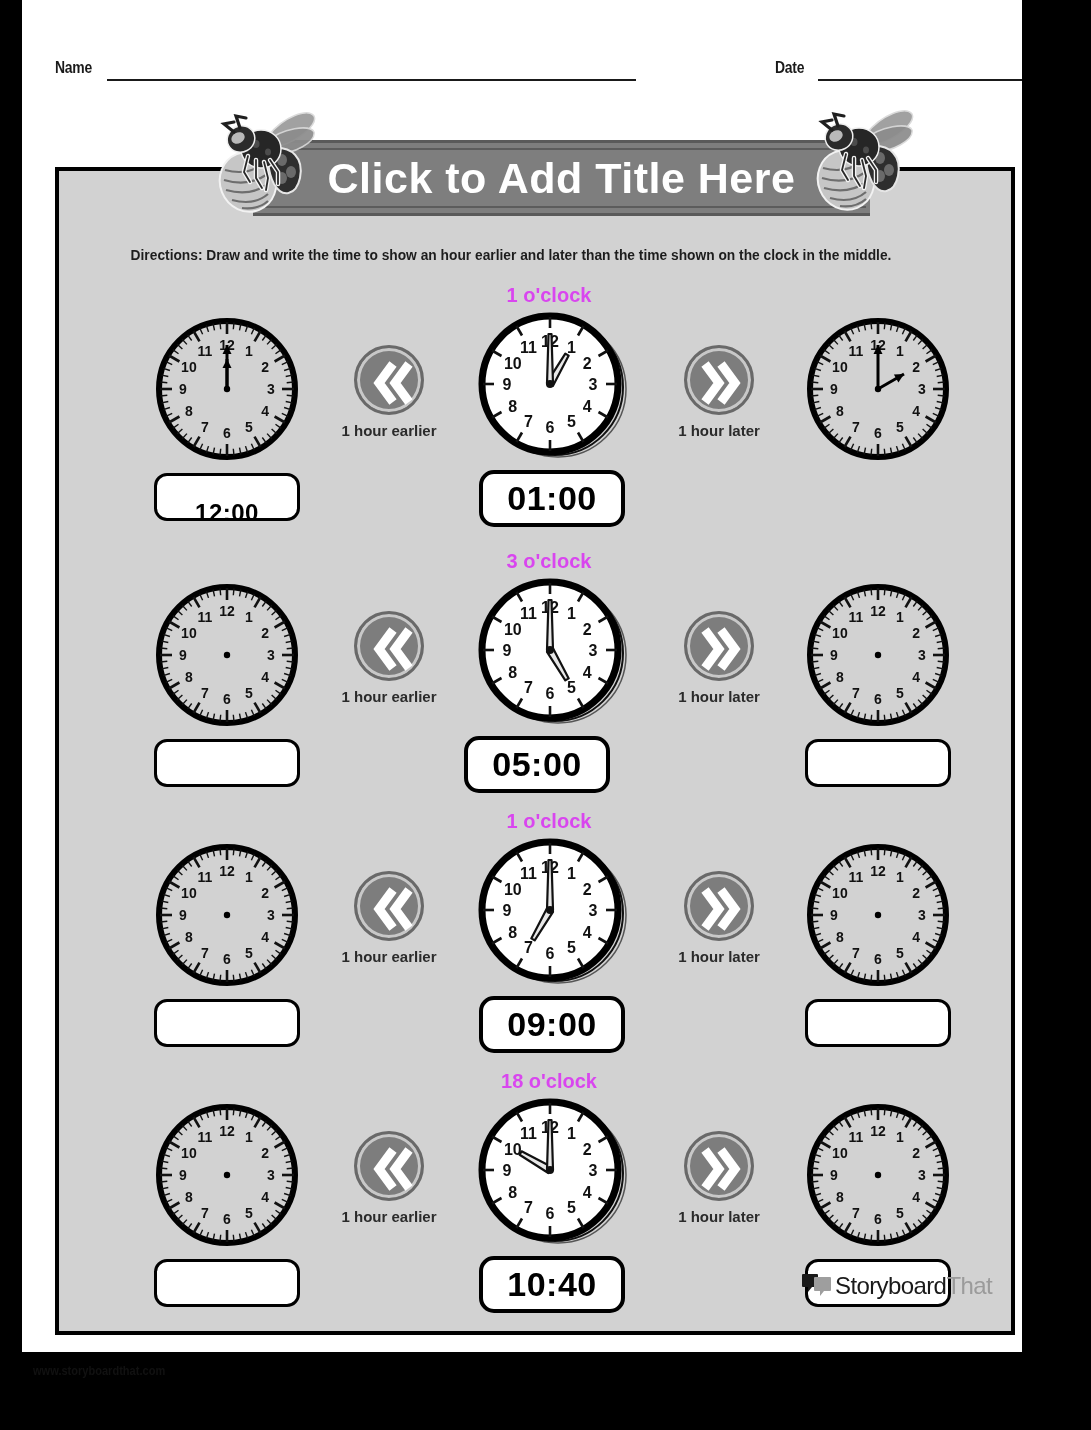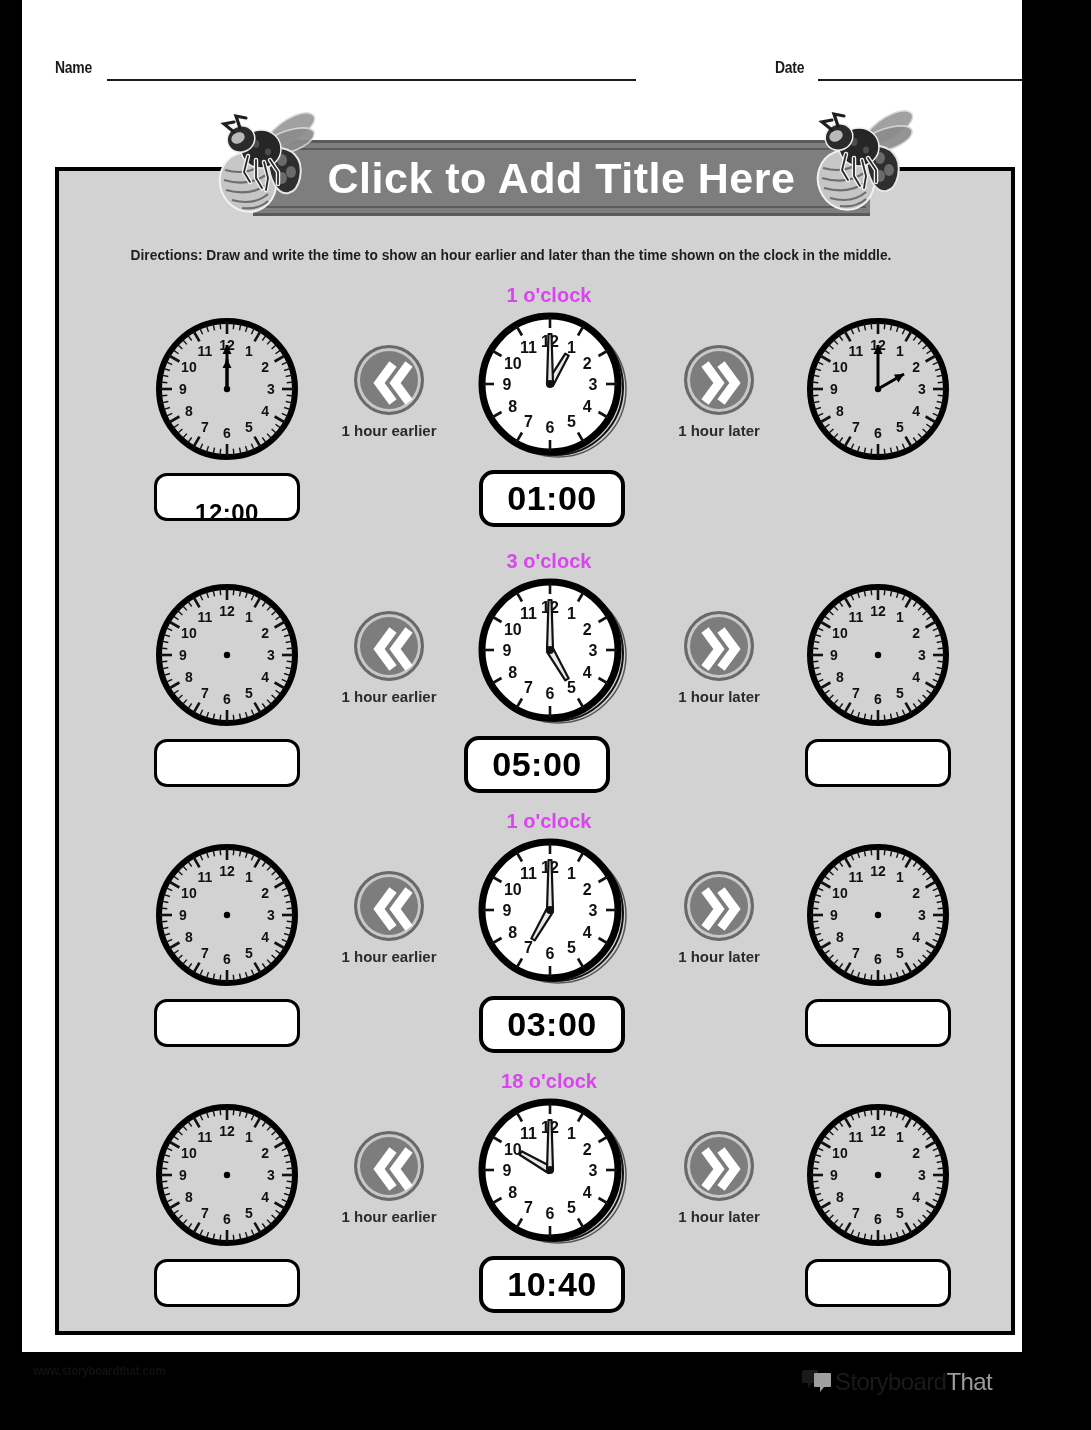--- a/index.html
+++ b/index.html
@@ -158,21 +158,21 @@
     left: 33px; top: 1363px;
     font-family: "Liberation Sans Narrow", "Liberation Sans", sans-serif;
     font-weight: bold;
     font-size: 13px;
     color: #111;
     transform: scaleX(0.85);
     transform-origin: left center;
   }
   .logo {
     position: absolute;
-    right: 30px; top: 1368px;
+    right: 30px; top: 1272px;
     display: flex; align-items: center; gap: 3px;
   }
   .logo-text {
     font-family: "Liberation Sans", sans-serif;
     font-size: 24px;
     letter-spacing: -0.6px;
   }
   .logo-text .b { color: #1a1a1a; }
   .logo-text .g { color: #9b9b9b; }
 </style>
@@ -950,21 +950,21 @@
     <polyline points="18,16 32,35 18,54" fill="none" stroke="#ffffff" stroke-width="9" stroke-linecap="butt" stroke-linejoin="miter"></polyline>
               <polyline points="34,16 48,35 34,54" fill="none" stroke="#ffffff" stroke-width="9" stroke-linecap="butt" stroke-linejoin="miter"></polyline>
   </svg>
           </div>
       <div class="navlabel">1 hour later</div>
     </div>
         <div class="ansbox side" style="left:154px; top:173px;">
           <span></span>
         </div>
         <div class="ansbox mid" style="left:479px; top:170px;">
-          <span>03:00</span>
+          <span>09:00</span>
         </div>
         <div class="ansbox side" style="left:805px; top:173px;">
           <span></span>
         </div>
       </div>
       <div class="row" style="top: 1086px;">
         <div class="mid-label" style="left:429px; top:-16px;">18 o'clock</div>
         <div class="clock" style="left:152px; top:14px;">
           <svg width="150" height="150" viewBox="0 0 150 150">
     <circle cx="75" cy="75" r="68" fill="#d2d2d2" stroke="#000" stroke-width="6"></circle>

